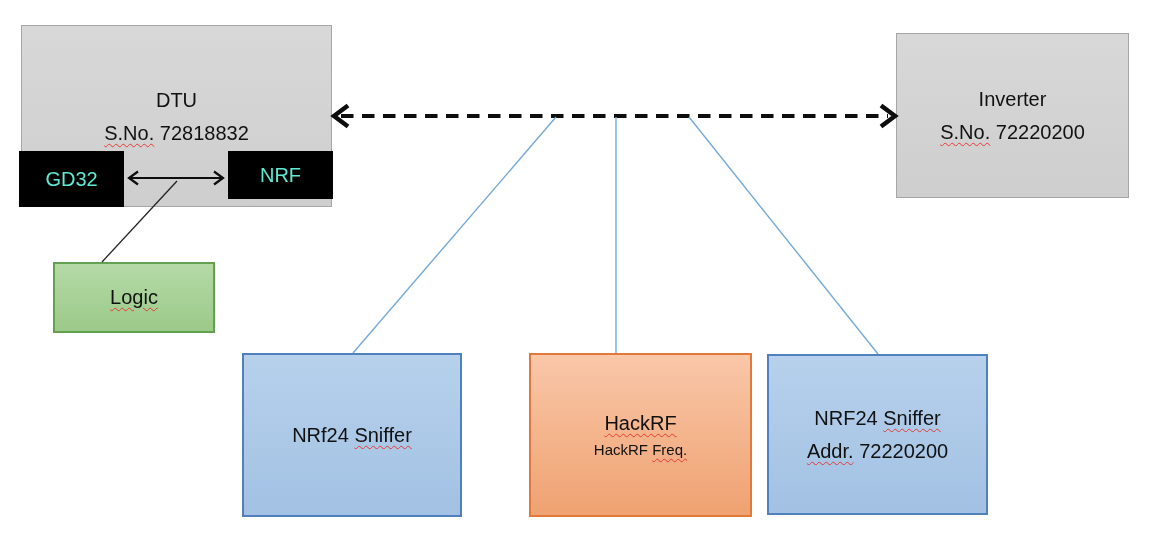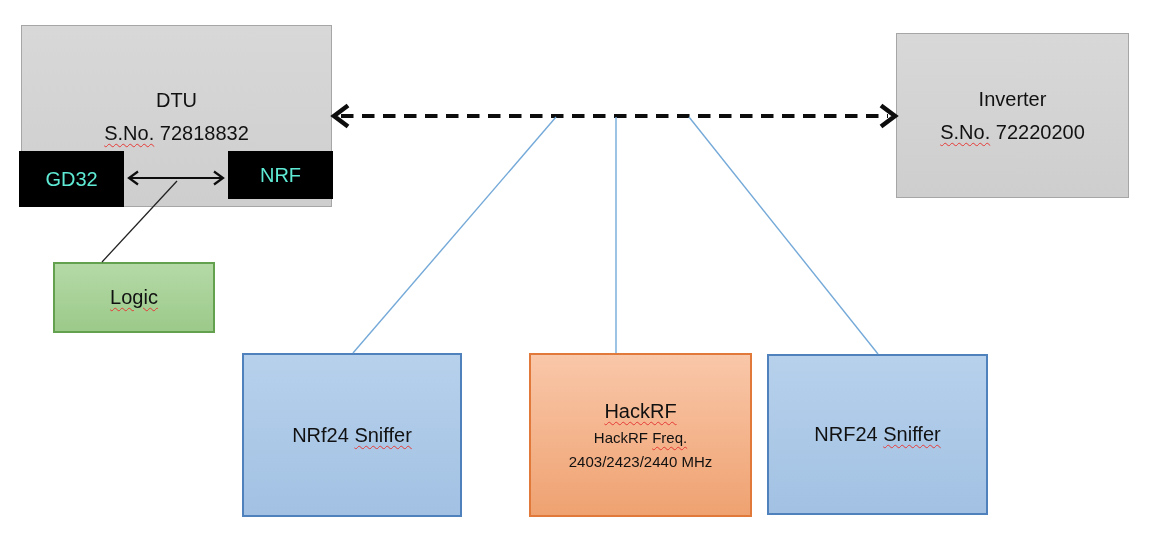--- a/index.html
+++ b/index.html
@@ -104,29 +104,30 @@
   </div>
 
   <div class="node orange-box" id="hackrf-box">
     <div class="t20" style="line-height:30px;">
       <span class="sq">HackRF</span>
     </div>
     <div class="t15">
       <span>HackRF</span>
       <span class="sq">Freq.</span>
     </div>
-    <div class="t15">
-      <span>2403/2423/2440 MHz</span>
-    </div>
   </div>
 
   <div class="node blue-box t20" id="sniffer-right-box">
     <div>
       <span>NRF24</span>
       <span class="sq">Sniffer</span>
+    </div>
+    <div>
+      <span class="sq">Addr.</span>
+      <span>72220200</span>
     </div>
   </div>
 
   <svg id="overlay" width="1157" height="543" viewBox="0 0 1157 543">
 
     <g stroke="#0d0d0d" fill="none">
       <line x1="341" y1="116" x2="888" y2="116" stroke-width="4.2" stroke-dasharray="12.5 8.5"></line>
       <path d="M348,105.5 L334,116 L348,126.5" stroke-width="4.5"></path>
       <path d="M881,105.5 L895,116 L881,126.5" stroke-width="4.5"></path>
     </g>

